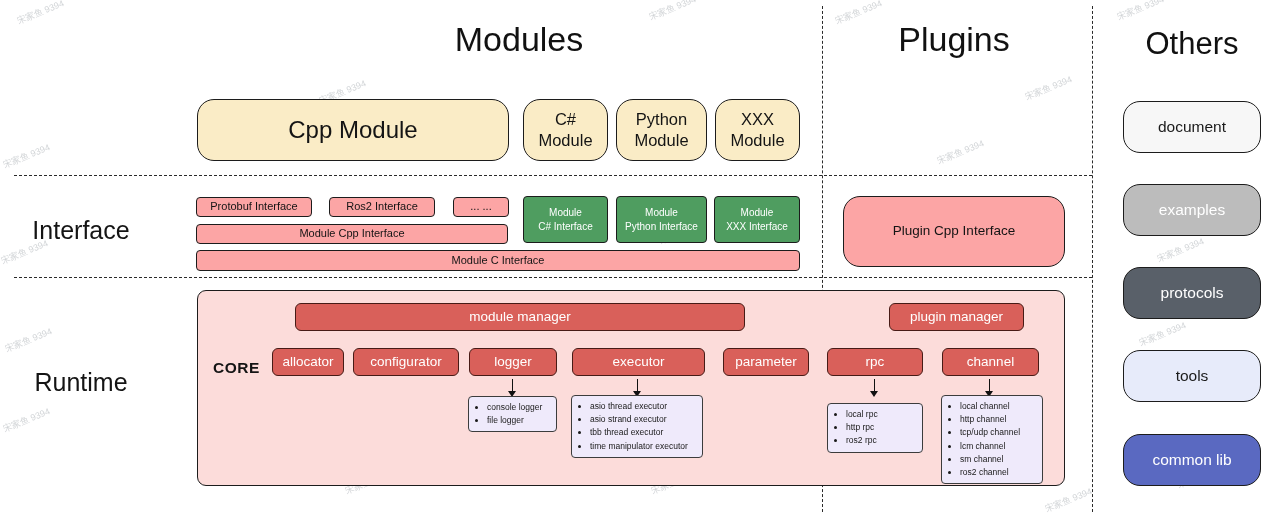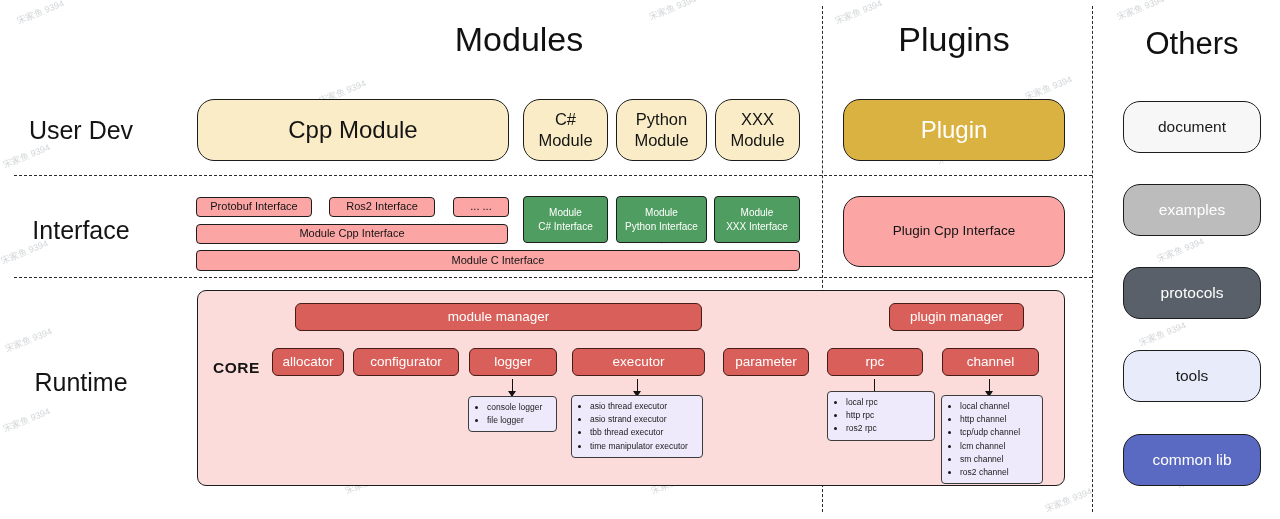--- a/index.html
+++ b/index.html
@@ -96,30 +96,28 @@
 
   <div class="hdr hdr-modules">Modules</div>
   <div class="hdr hdr-plugins">Plugins</div>
   <div class="hdr hdr-others">Others</div>
 
   <div class="vline v1"></div>
   <div class="vline v2"></div>
   <div class="hline h1"></div>
   <div class="hline h2"></div>
 
-  <div class="rowlbl rl-userdev">User Dev</div>
   <div class="rowlbl rl-interface">Interface</div>
   <div class="rowlbl rl-runtime">Runtime</div>
 
   <div class="bx cream fs24" style="left:197px;top:99px;width:312px;height:62px">Cpp Module</div>
   <div class="bx cream fs16" style="left:523px;top:99px;width:85px;height:62px;padding:0 10px">C# Module</div>
   <div class="bx cream fs16" style="left:715px;top:99px;width:85px;height:62px;padding:0 10px">XXX Module</div>
   <div class="bx cream fs16" style="left:616px;top:99px;width:91px;height:62px;padding:0 10px">Python Module</div>
 
-  <div class="bx gold fs24" style="left:843px;top:99px;width:222px;height:62px">Plugin</div>
 
   <div class="bx lgreen r4 fs11" style="left:196px;top:197px;width:116px;height:20px">Protobuf Interface</div>
   <div class="bx lgreen r4 fs11" style="left:329px;top:197px;width:106px;height:20px">Ros2 Interface</div>
   <div class="bx lgreen r4 fs11" style="left:453px;top:197px;width:56px;height:20px">... ...</div>
   <div class="bx lgreen r4 fs11" style="left:196px;top:224px;width:312px;height:20px">Module Cpp Interface</div>
   <div class="bx lgreen r4 fs11" style="left:196px;top:250px;width:604px;height:21px">Module C Interface</div>
 
   <div class="bx green r4 fs10" style="left:523px;top:196px;width:85px;height:47px">
     <span>Module</span>
     <span>C# Interface</span>
@@ -131,21 +129,21 @@
   <div class="bx green r4 fs10" style="left:714px;top:196px;width:86px;height:47px">
     <span>Module</span>
     <span>XXX Interface</span>
   </div>
 
   <div class="bx lgreen fs13" style="left:843px;top:196px;width:222px;height:71px">Plugin Cpp Interface</div>
 
   <div class="bx pink core">
     <div class="core-label">CORE</div>
 
-    <div class="bx red fs13" style="left:97px;top:12px;width:407px;height:28px">module manager</div>
+    <div class="bx red fs13" style="left:97px;top:12px;width:450px;height:28px">module manager</div>
     <div class="bx red fs13" style="left:691px;top:12px;width:135px;height:28px">plugin manager</div>
 
     <div class="bx red fs13" style="left:74px;top:57px;width:72px;height:28px">allocator</div>
     <div class="bx red fs13" style="left:155px;top:57px;width:106px;height:28px">configurator</div>
     <div class="bx red fs13" style="left:271px;top:57px;width:88px;height:28px">logger</div>
     <div class="bx red fs13" style="left:374px;top:57px;width:133px;height:28px">executor</div>
     <div class="bx red fs13" style="left:525px;top:57px;width:86px;height:28px">parameter</div>
     <div class="bx red fs13" style="left:629px;top:57px;width:96px;height:28px">rpc</div>
     <div class="bx red fs13" style="left:744px;top:57px;width:97px;height:28px">channel</div>
 
@@ -161,21 +159,21 @@
       </ul>
     </div>
     <div class="bx purple impl" style="left:373px;top:104px;width:132px;min-height:62px">
       <ul>
         <li>asio thread executor</li>
         <li>asio strand executor</li>
         <li>tbb thread executor</li>
         <li>time manipulator executor</li>
       </ul>
     </div>
-    <div class="bx purple impl" style="left:629px;top:100px;width:108px;min-height:46px">
+    <div class="bx purple impl" style="left:629px;top:112px;width:96px;min-height:46px">
       <ul>
         <li>local rpc</li>
         <li>http rpc</li>
         <li>ros2 rpc</li>
       </ul>
     </div>
     <div class="bx purple impl" style="left:743px;top:104px;width:102px;min-height:88px">
       <ul>
         <li>local channel</li>
         <li>http channel</li>

